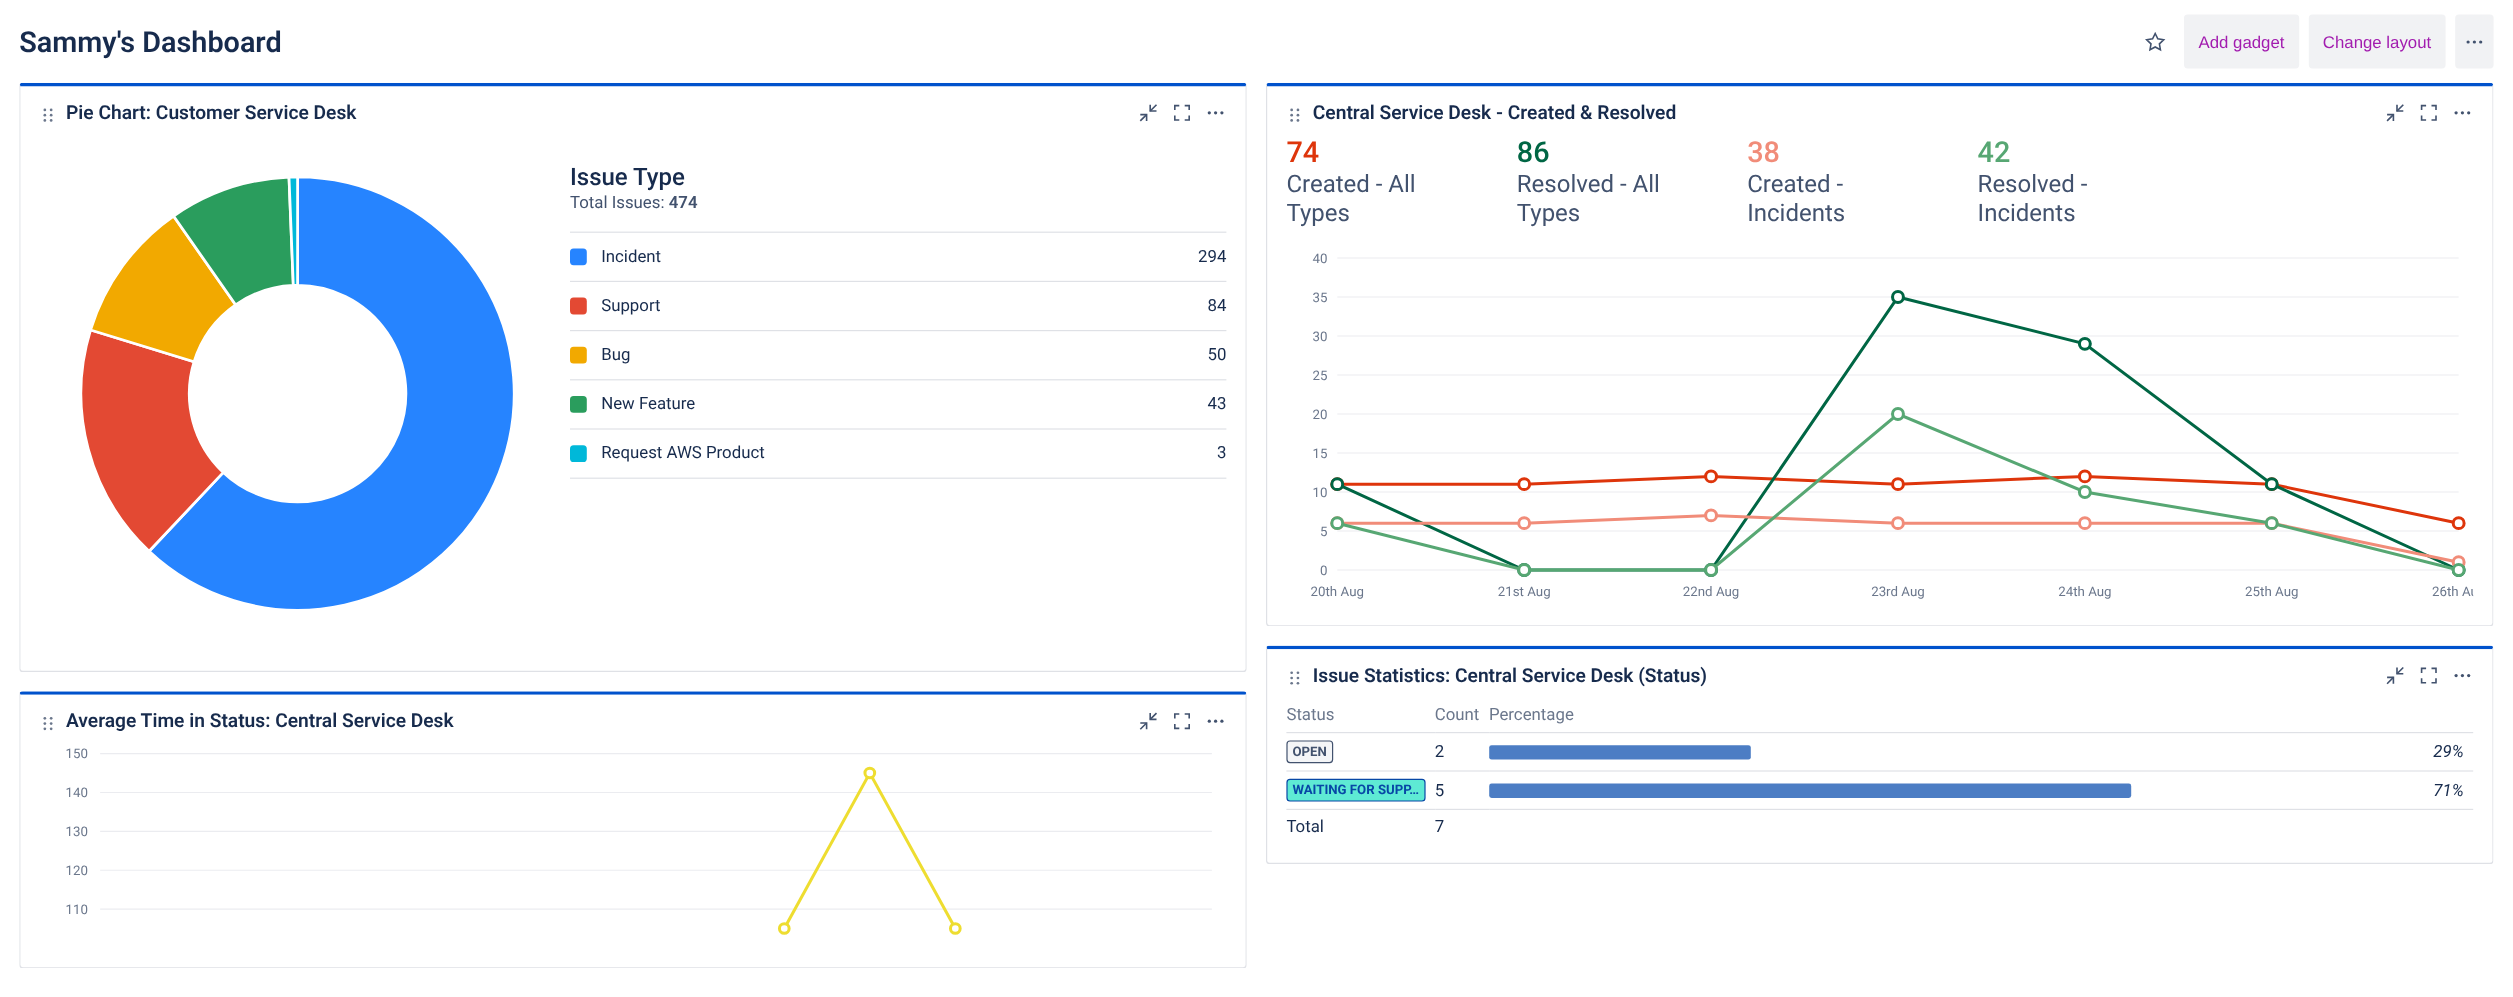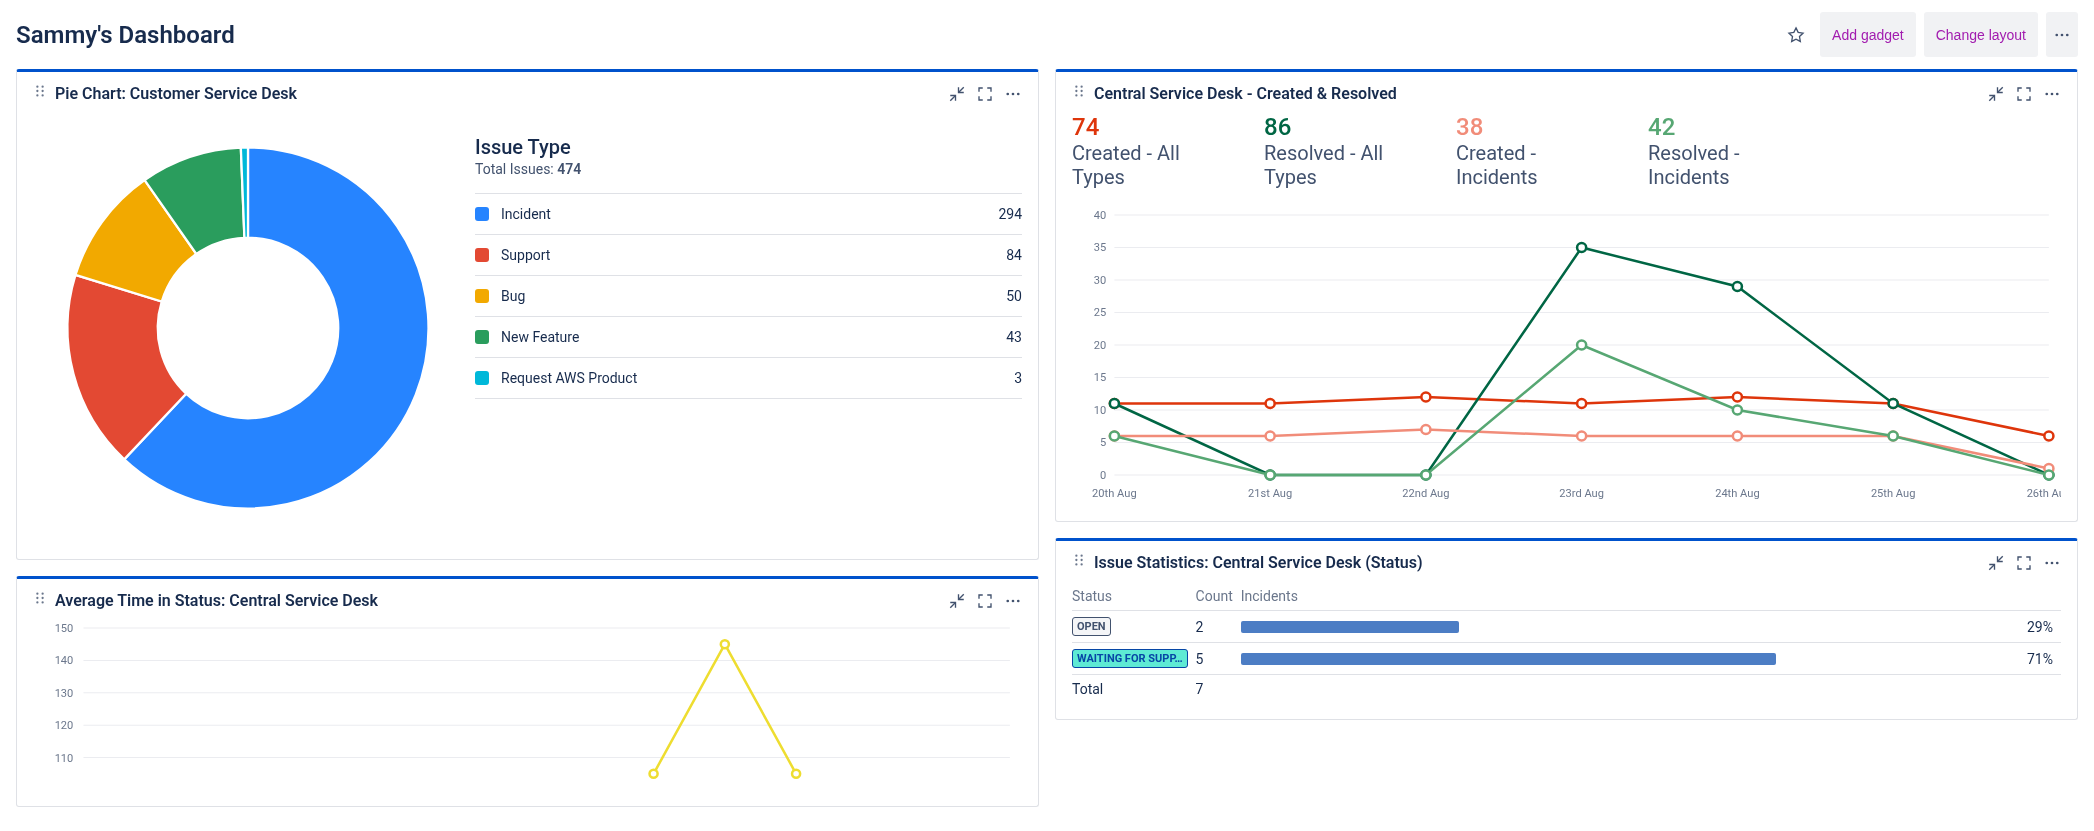--- a/index.html
+++ b/index.html
@@ -70,21 +70,21 @@
     background: #fff;
   }
   .gadget-toolbar {
     display: flex;
     align-items: center;
     justify-content: space-between;
     margin-bottom: 10px;
   }
   .gadget-title-wrap {
     display: flex;
-    align-items: flex-start;
+    align-items: flex-end;
     gap: 8px;
   }
   .gadget-title {
     font-size: 16px;
     font-weight: 600;
     color: #172B4D;
   }
   .gadget-actions {
     display: flex;
     gap: 10px;
@@ -191,20 +191,21 @@
     border-radius: 3px;
     border: 1px solid;
     max-width: 130px;
     overflow: hidden;
     text-overflow: ellipsis;
     white-space: nowrap;
     vertical-align: middle;
   }
   .bar-cell {
     width: 100%;
+    font-style: italic;
   }
   .bar-outer {
     display: flex;
     align-items: center;
     gap: 10px;
   }
   .bar-bg {
     flex: 1 1 auto;
     height: 12px;
     border-radius: 2px;
@@ -555,21 +556,21 @@
                   <circle cx="19" cy="12" r="1.8" fill="#42526E"></circle>
                 </svg>
               </span>
           </div>
         </div>
         <table class="stats-table">
           <thead>
             <tr>
               <th style="width:160px">Status</th>
               <th style="width:50px">Count</th>
-              <th>Incidents</th>
+              <th>Percentage</th>
             </tr>
           </thead>
           <tbody id="stats-rows">
               <tr>
       <td><span class="status-lozenge" style="color:#42526E;border-color:#42526E;background:#f4f5f7">OPEN</span></td>
       <td>2</td>
       <td class="bar-cell">
         <div class="bar-outer">
           <div class="bar-bg">
                       <div class="bar-fill" style="width:29%"></div>

